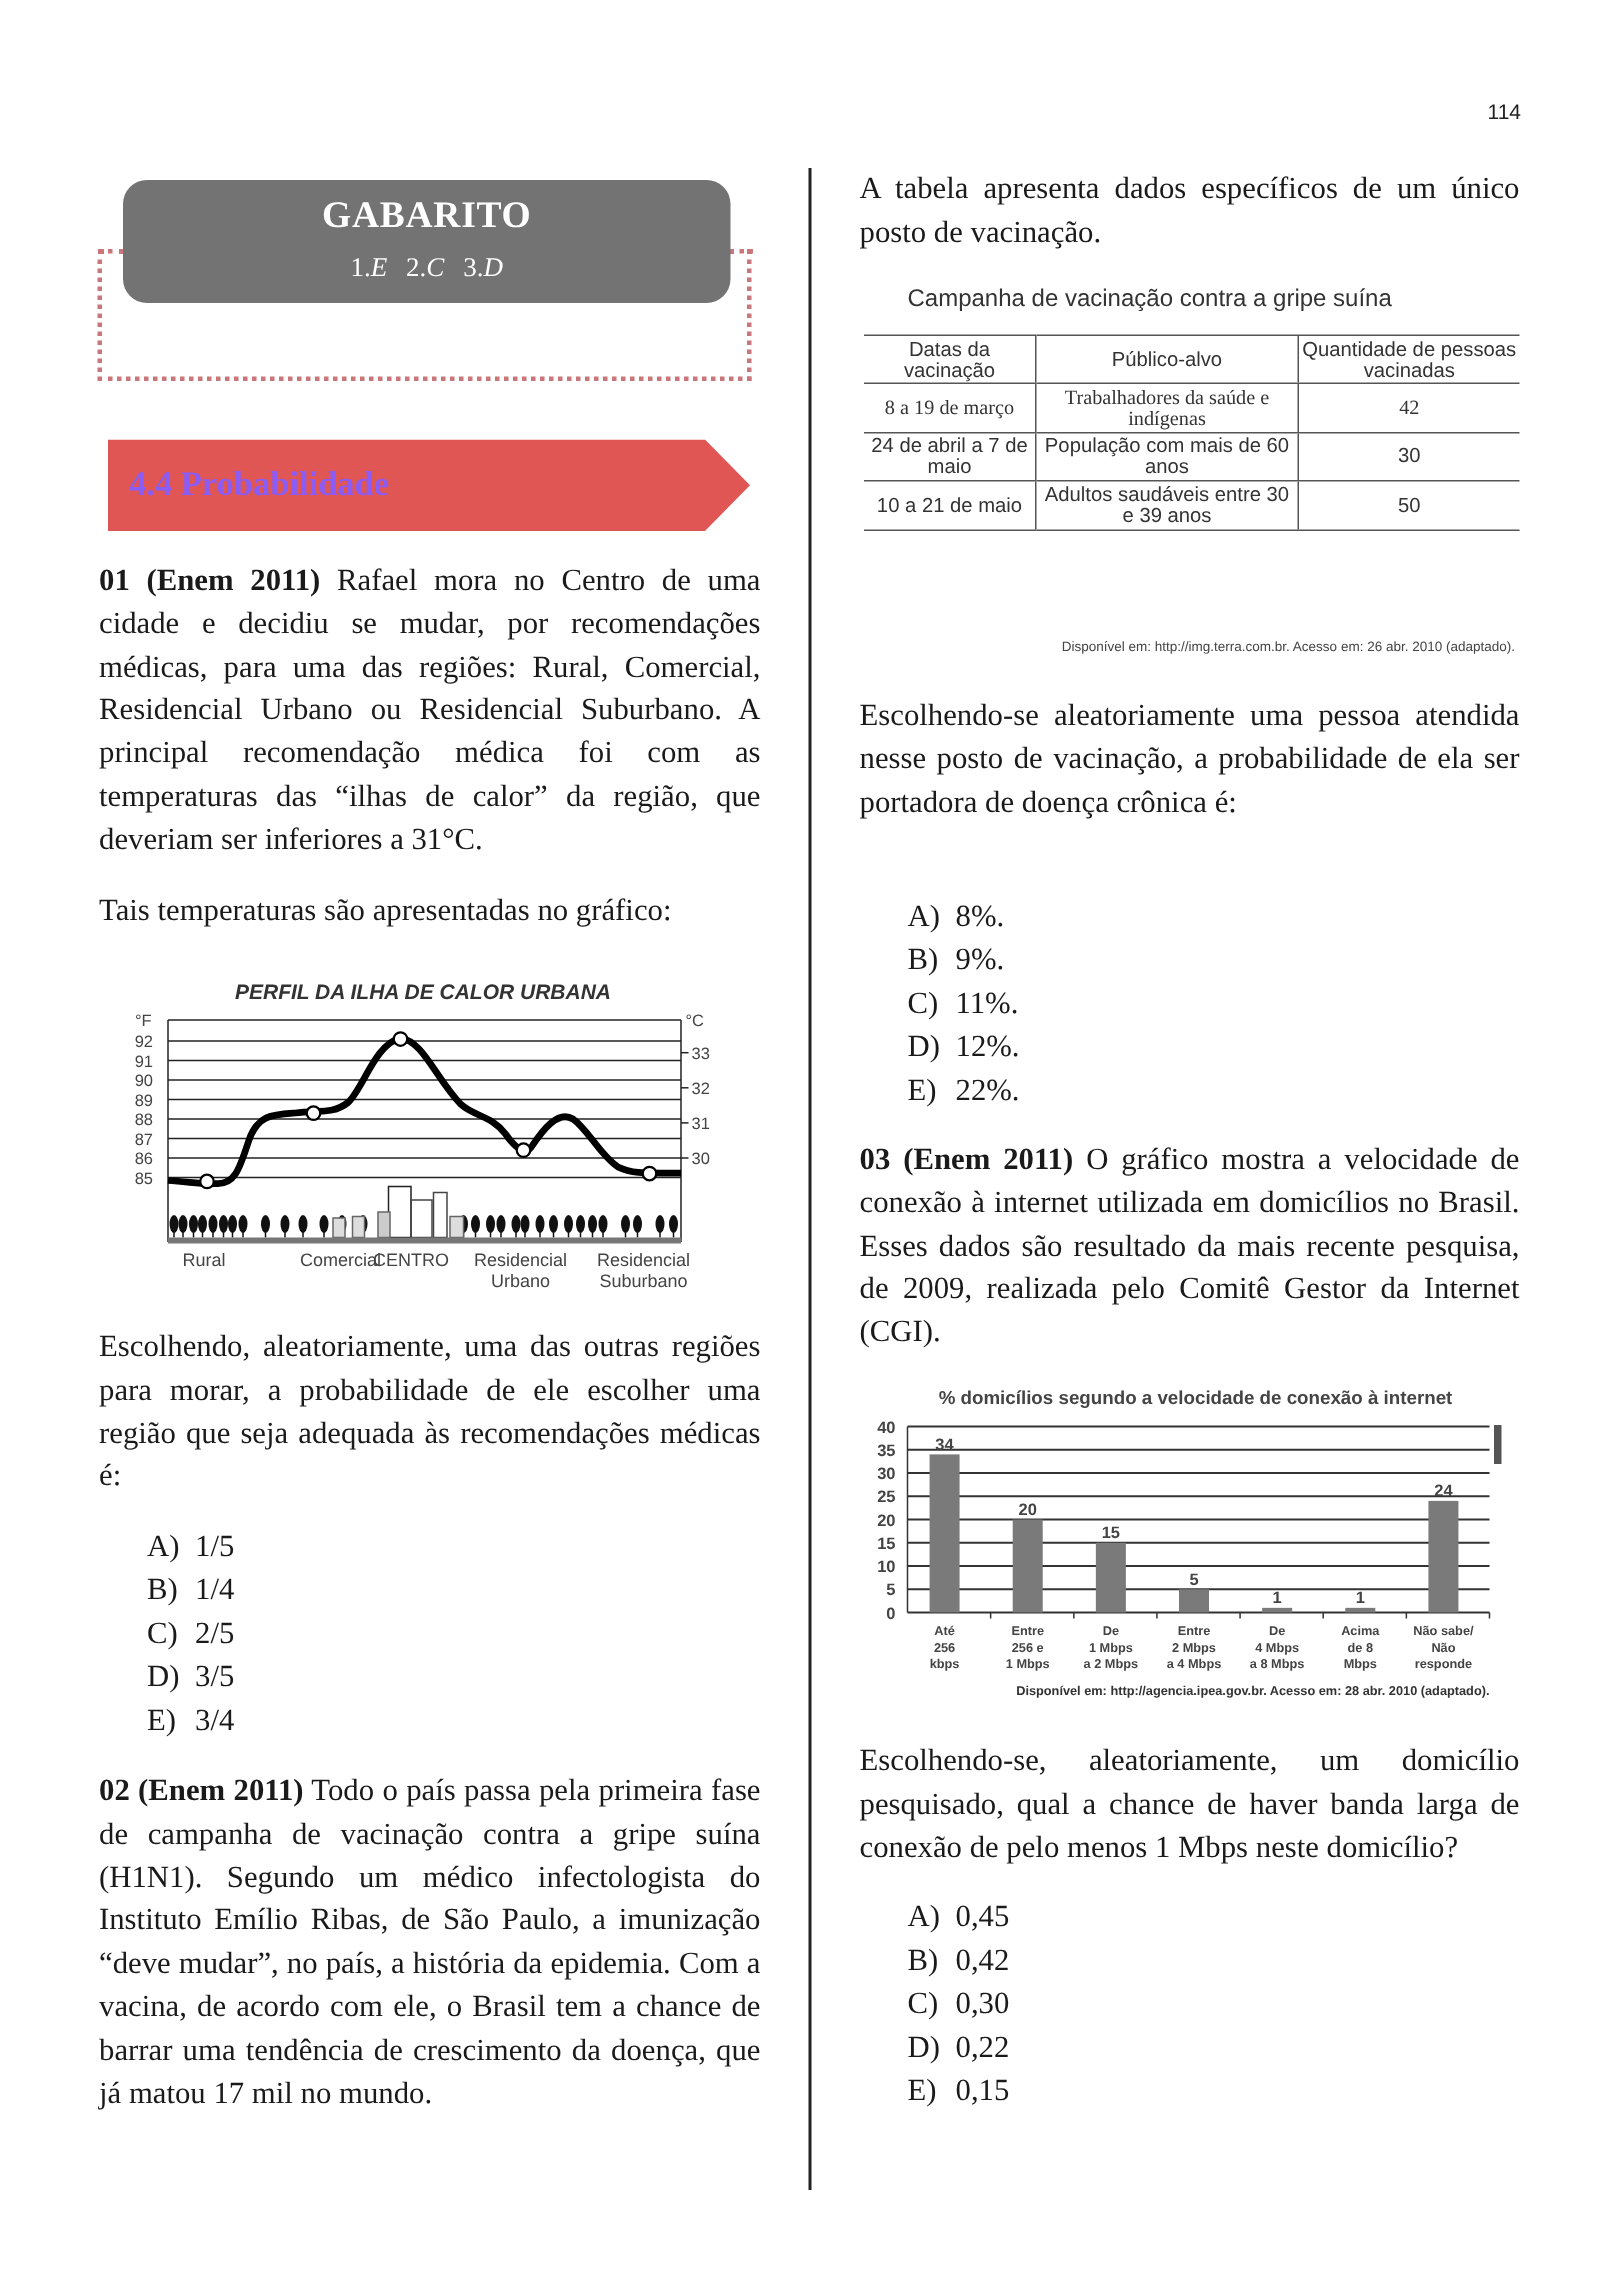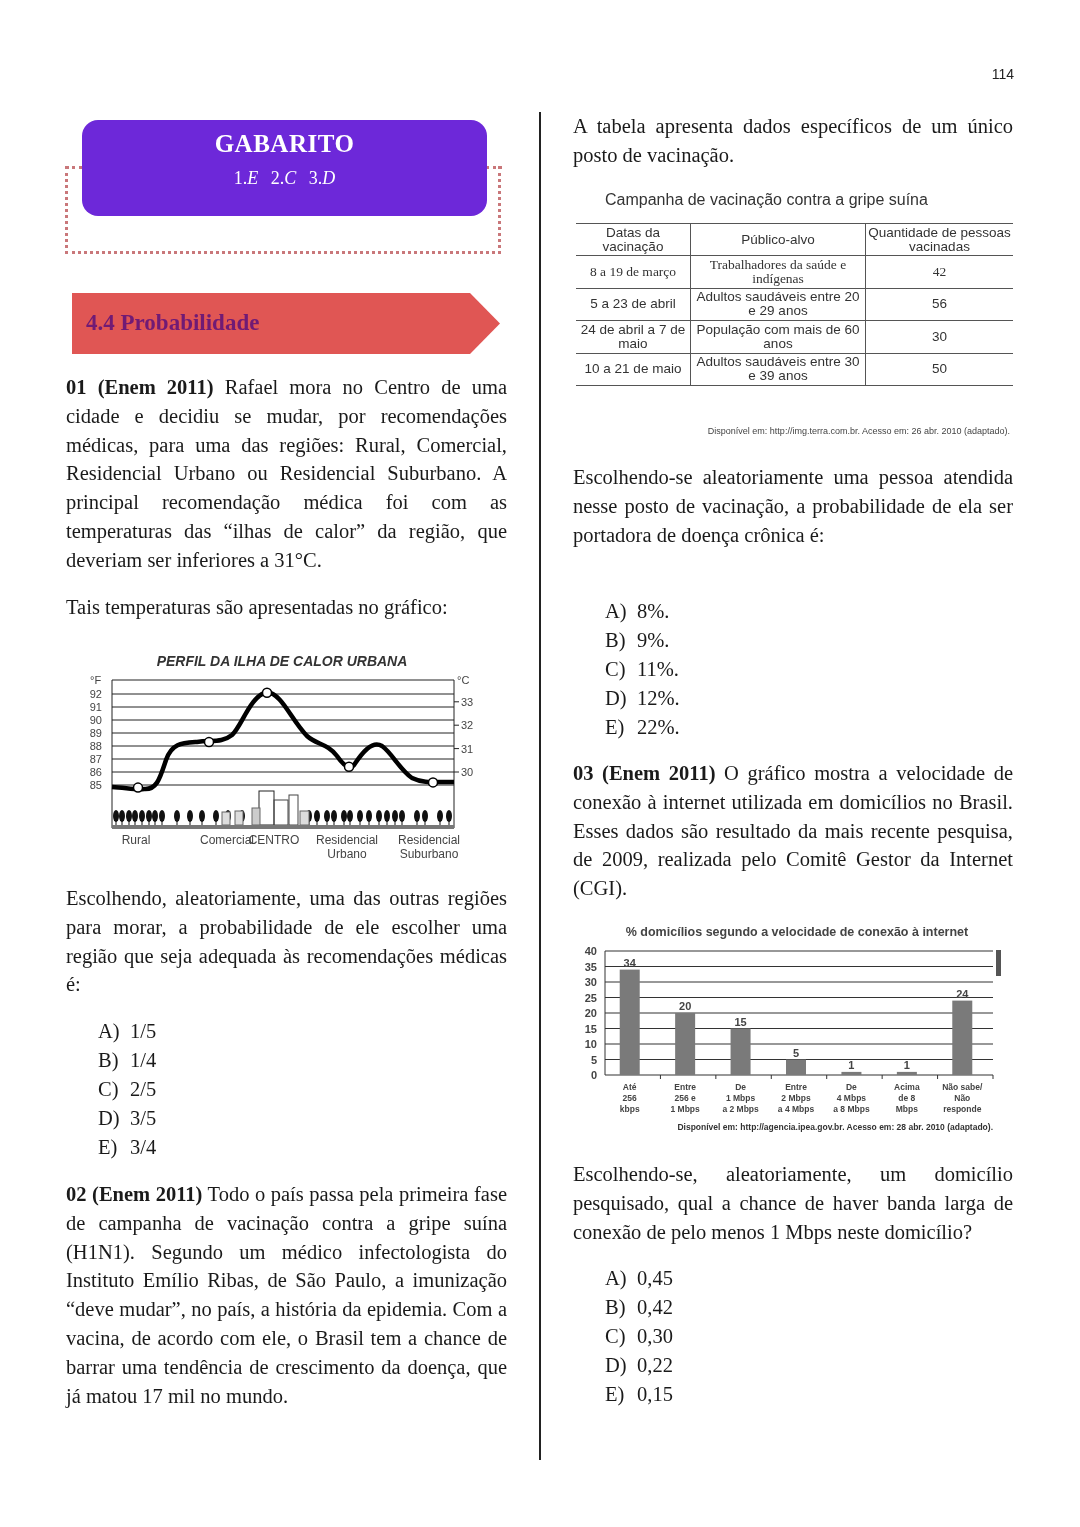--- a/index.html
+++ b/index.html
@@ -3,27 +3,27 @@
 <meta charset="utf-8">
 <style>
   html, body { margin: 0; padding: 0; }
   body { width: 1080px; height: 1527px; background: #ffffff; position: relative; overflow: hidden; font-family: "Liberation Serif", serif; color: #1a1a1a; }
   .abs { position: absolute; }
   .page-num { right: 66px; top: 66px; font-family: "Liberation Sans", sans-serif; font-size: 14px; color: #222; }
   .divider { left: 539px; top: 112px; width: 2px; height: 1348px; background: #222; }
   .dotted { left: 65px; top: 166px; width: 436px; height: 88px; border: 3px dotted #c9777a; border-top: none; box-sizing: border-box; }
   .dotted-top-l { left: 65px; top: 166px; width: 18px; border-top: 3px dotted #c9777a; }
   .dotted-top-r { left: 486px; top: 166px; width: 16px; border-top: 3px dotted #c9777a; }
-  .gabarito { left: 82px; top: 120px; width: 405px; height: 96px; background: #6d28d9; border-radius: 16px; color: #fff; text-align: center; }
+  .gabarito { left: 82px; top: 120px; width: 405px; height: 82px; background: #737373; border-radius: 16px; color: #fff; text-align: center; }
   .gabarito .title { font-weight: bold; font-size: 25px; margin-top: 10px; letter-spacing: 0.5px; }
   .gabarito .answers { font-size: 18px; margin-top: 10px; word-spacing: 8px; }
   .gabarito .answers i { font-style: italic; }
   .section { left: 72px; top: 293px; width: 428px; height: 61px; }
   .section svg { position: absolute; left: 0; top: 0; }
-  .section .label { position: absolute; left: 14px; top: 17px; color: #701a75; font-weight: bold; font-size: 23px; }
+  .section .label { position: absolute; left: 14px; top: 17px; color: #8b5cf6; font-weight: bold; font-size: 23px; }
   .para { font-size: 20.5px; line-height: 28.8px; text-align: justify; }
   .para b { font-weight: bold; }
   .left-col { left: 66px; width: 441px; }
   .right-col { left: 573px; width: 440px; }
   .options { font-size: 20.5px; line-height: 29px; }
   .options .opt span.l { display: inline-block; width: 32px; }
   table.vac { border-collapse: collapse; font-family: "Liberation Sans", sans-serif; font-size: 13.5px; color: #333; text-align: center; }
   table.vac td, table.vac th { border-top: 1.5px solid #555; border-bottom: 1.5px solid #555; padding: 0 2px; line-height: 14px; font-weight: normal; }
   table.vac td + td, table.vac th + th { border-left: 1px solid #555; text-align: center; }
   .tbl-title { font-family: "Liberation Sans", sans-serif; font-weight: normal; font-size: 16px; color: #333; }
@@ -214,25 +214,20 @@
     <th>Quantidade de pessoas vacinadas</th>
   </tr>
     </thead>
   <tbody id="vac-body">
       <tr style="height: 32.5px; font-family: Liberation Serif, serif;">
         <td>8 a 19 de março</td>
         <td>Trabalhadores da saúde e indígenas</td>
         <td>42</td>
       </tr>
       <tr style="height: 32.5px;">
-        <td>5 a 23 de abril</td>
-        <td>Adultos saudáveis entre 20 e 29 anos</td>
-        <td>56</td>
-      </tr>
-      <tr style="height: 32.5px;">
         <td>24 de abril a 7 de maio</td>
         <td>População com mais de 60 anos</td>
         <td>30</td>
       </tr>
       <tr style="height: 32.5px;">
         <td>10 a 21 de maio</td>
         <td>Adultos saudáveis entre 30 e 39 anos</td>
         <td>50</td>
       </tr>
     </tbody>

